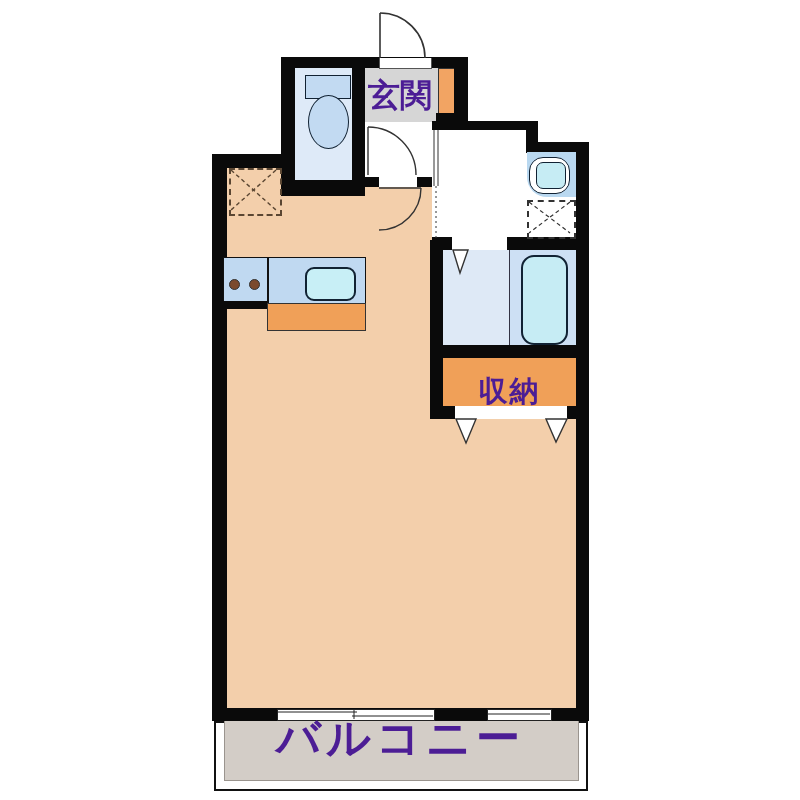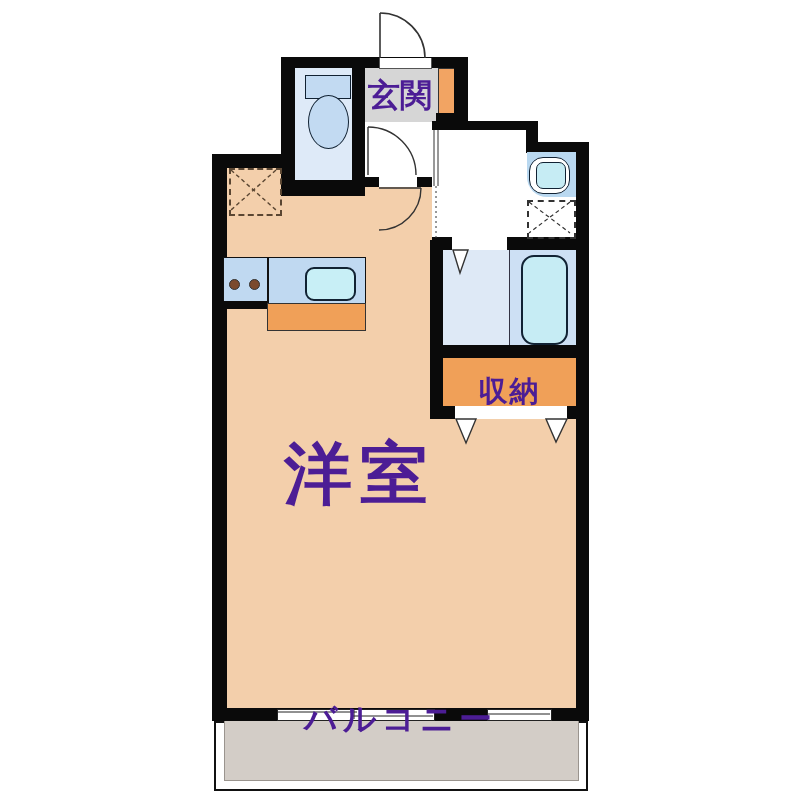--- a/index.html
+++ b/index.html
@@ -130,18 +130,17 @@
       <line x1="352" y1="716" x2="433" y2="716"></line>
       <line x1="354" y1="710" x2="354" y2="719"></line>
       <line x1="488" y1="714" x2="550" y2="714"></line>
     </g>
   </svg>
 
   <div class="label" style="left:365px;top:70px;width:70px;height:50px;font-size:32px;">玄関</div>
 
   <div class="label" style="left:443px;top:358px;width:133px;height:46px;font-size:29px;letter-spacing:2px;margin-top:10px;">収納</div>
 
-  <div class="label" style="left:275px;top:432px;width:170px;height:84px;font-size:68px;letter-spacing:8px;">洋室</div>
 
 
-  <div class="label" style="left:224px;top:692px;width:353px;height:52px;font-size:33px;letter-spacing:5px;">バルコニー</div>
+  <div class="label" style="left:224px;top:712px;width:353px;height:52px;font-size:44px;letter-spacing:5px;">バルコニー</div>
 
 </div>
 
 </body></html>

